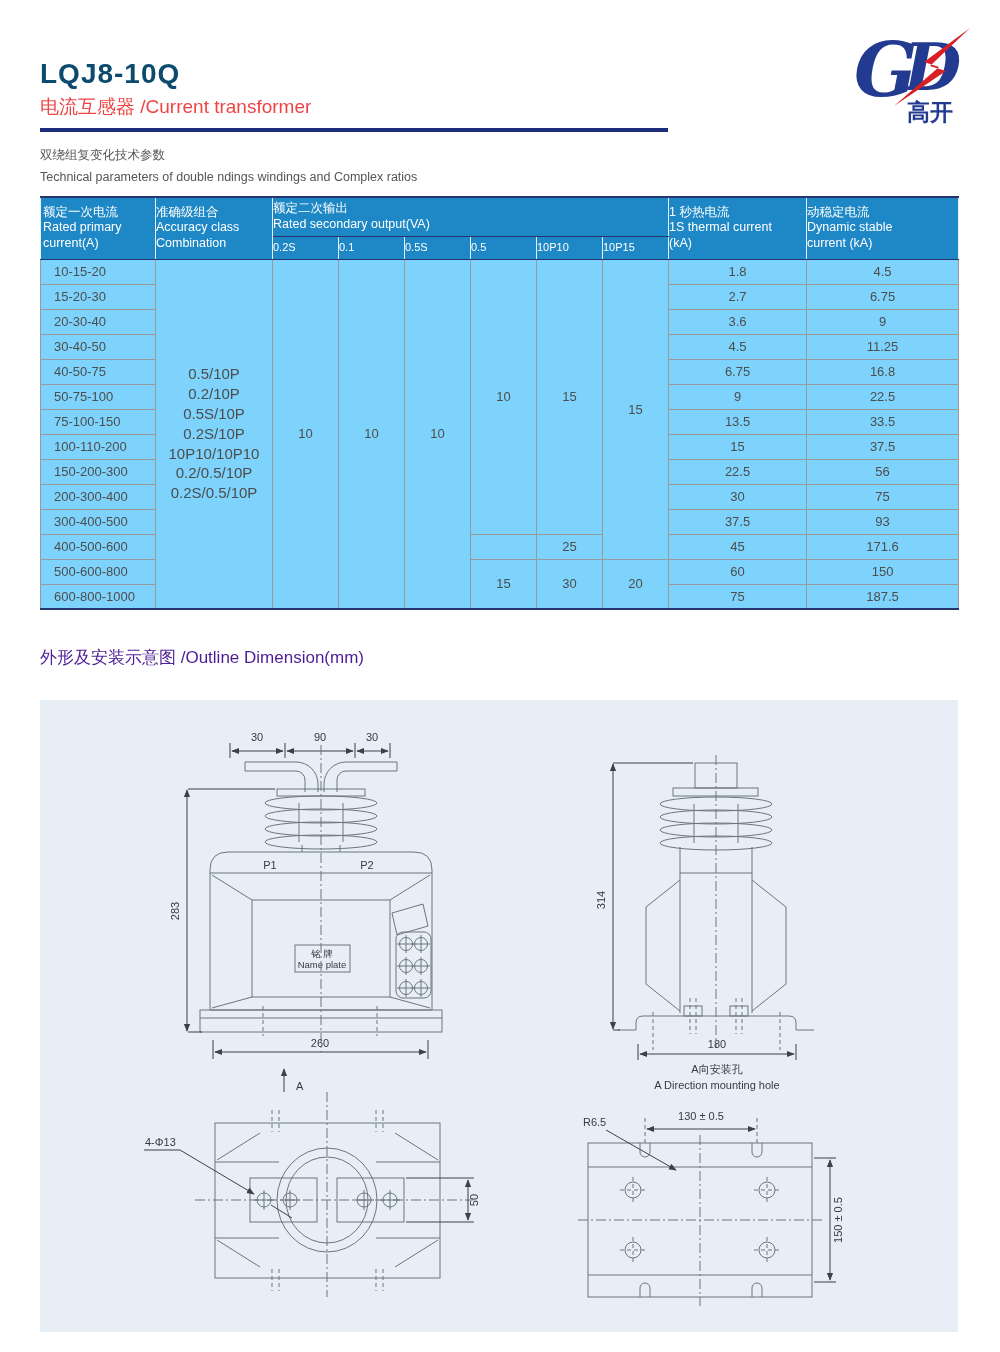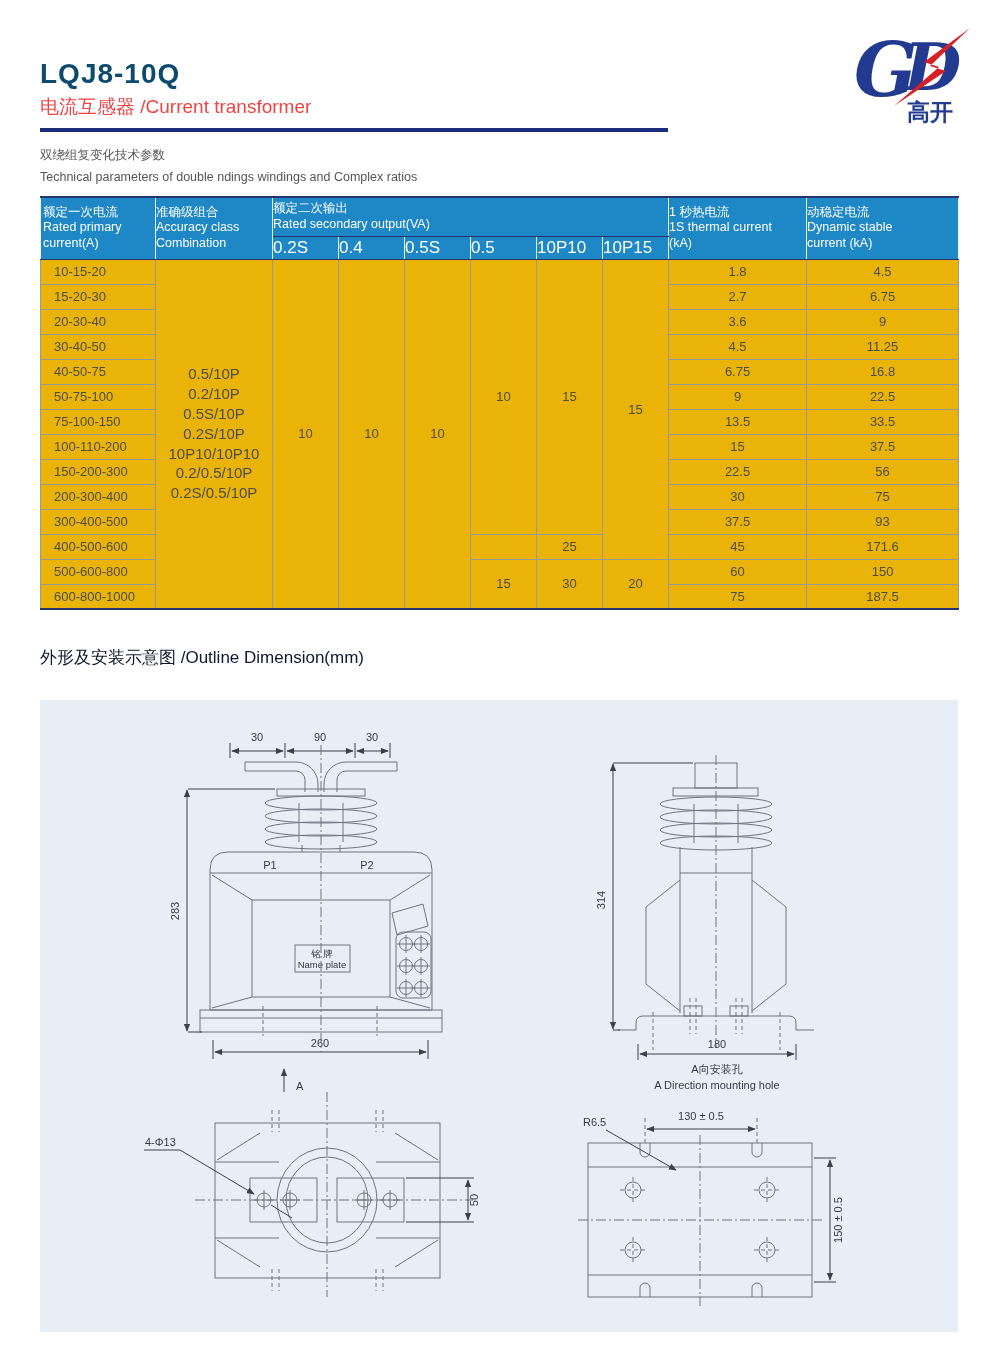--- a/index.html
+++ b/index.html
@@ -20,31 +20,31 @@
   
   table { position:absolute; left:40px; top:196px; width:918px;
           border-collapse:collapse; table-layout:fixed;
           border-top:2px solid #24356f; border-bottom:2px solid #24356f; }
   th { background:#1e87c5; color:#fff; font-weight:normal; font-size:12.5px;
        border:1px solid #e8f2fa; line-height:1.25; text-align:left; vertical-align:middle; }
   th.ml { white-space:pre-line; }
   th.left-h { text-align:left; padding-left:2px; }
   thead tr.top { height:39px; }
   thead tr.sub { height:23px; }
-  thead tr.sub th { font-size:17px; }
+  thead tr.sub th { font-size:11px; }
   thead th { border-bottom-color:#24356f; }
   tbody td { border:1px solid #999; font-size:13px; color:#4d4d4d;
-             text-align:center; vertical-align:middle; background:#eab308; }
+             text-align:center; vertical-align:middle; background:#7dd3fc; }
   tbody tr { height:25px; }
   td.pri { text-align:left; padding-left:13px; }
   td.acc { white-space:pre-line; font-size:15px; line-height:1.32; }
 
   
   .outline-title { position:absolute; left:40px; top:646px; font-size:17px;
-                   color:#0f172a; font-weight:normal; }
+                   color:#4c1d95; font-weight:normal; }
   .panel { position:absolute; left:40px; top:700px; width:918px; height:632px;
            background:#e8eef5; }
   .panel svg { display:block; }
   .ln { fill:none; stroke:#6b7480; stroke-width:1; }
   .dim { fill:none; stroke:#3a4148; stroke-width:1; }
   .dash { fill:none; stroke:#6b7480; stroke-width:1; stroke-dasharray:10 3 2 3; }
   .dash2 { fill:none; stroke:#6b7480; stroke-width:1; stroke-dasharray:4 3; }
   .panel text { font-family:"Liberation Sans",sans-serif; font-size:11px; fill:#333b44; }
   text.tiny { font-size:9.5px; }
 </style>
@@ -98,21 +98,21 @@
 Rated secondary output(VA)</th>
         <th rowspan="2" class="ml">1 秒热电流
 1S thermal current
 (kA)</th>
         <th rowspan="2" class="ml">动稳定电流
 Dynamic stable
 current (kA)</th>
       </tr>
       <tr class="sub">
         <th>0.2S</th>
-        <th>0.4</th>
+        <th>0.1</th>
         <th>0.5S</th>
         <th>0.5</th>
         <th>10P10</th>
         <th>10P15</th>
       </tr>
     </thead>
     <tbody>
         <tr>
           <td class="pri">10-15-20</td>
           <td rowspan="14" class="acc">0.5/10P

